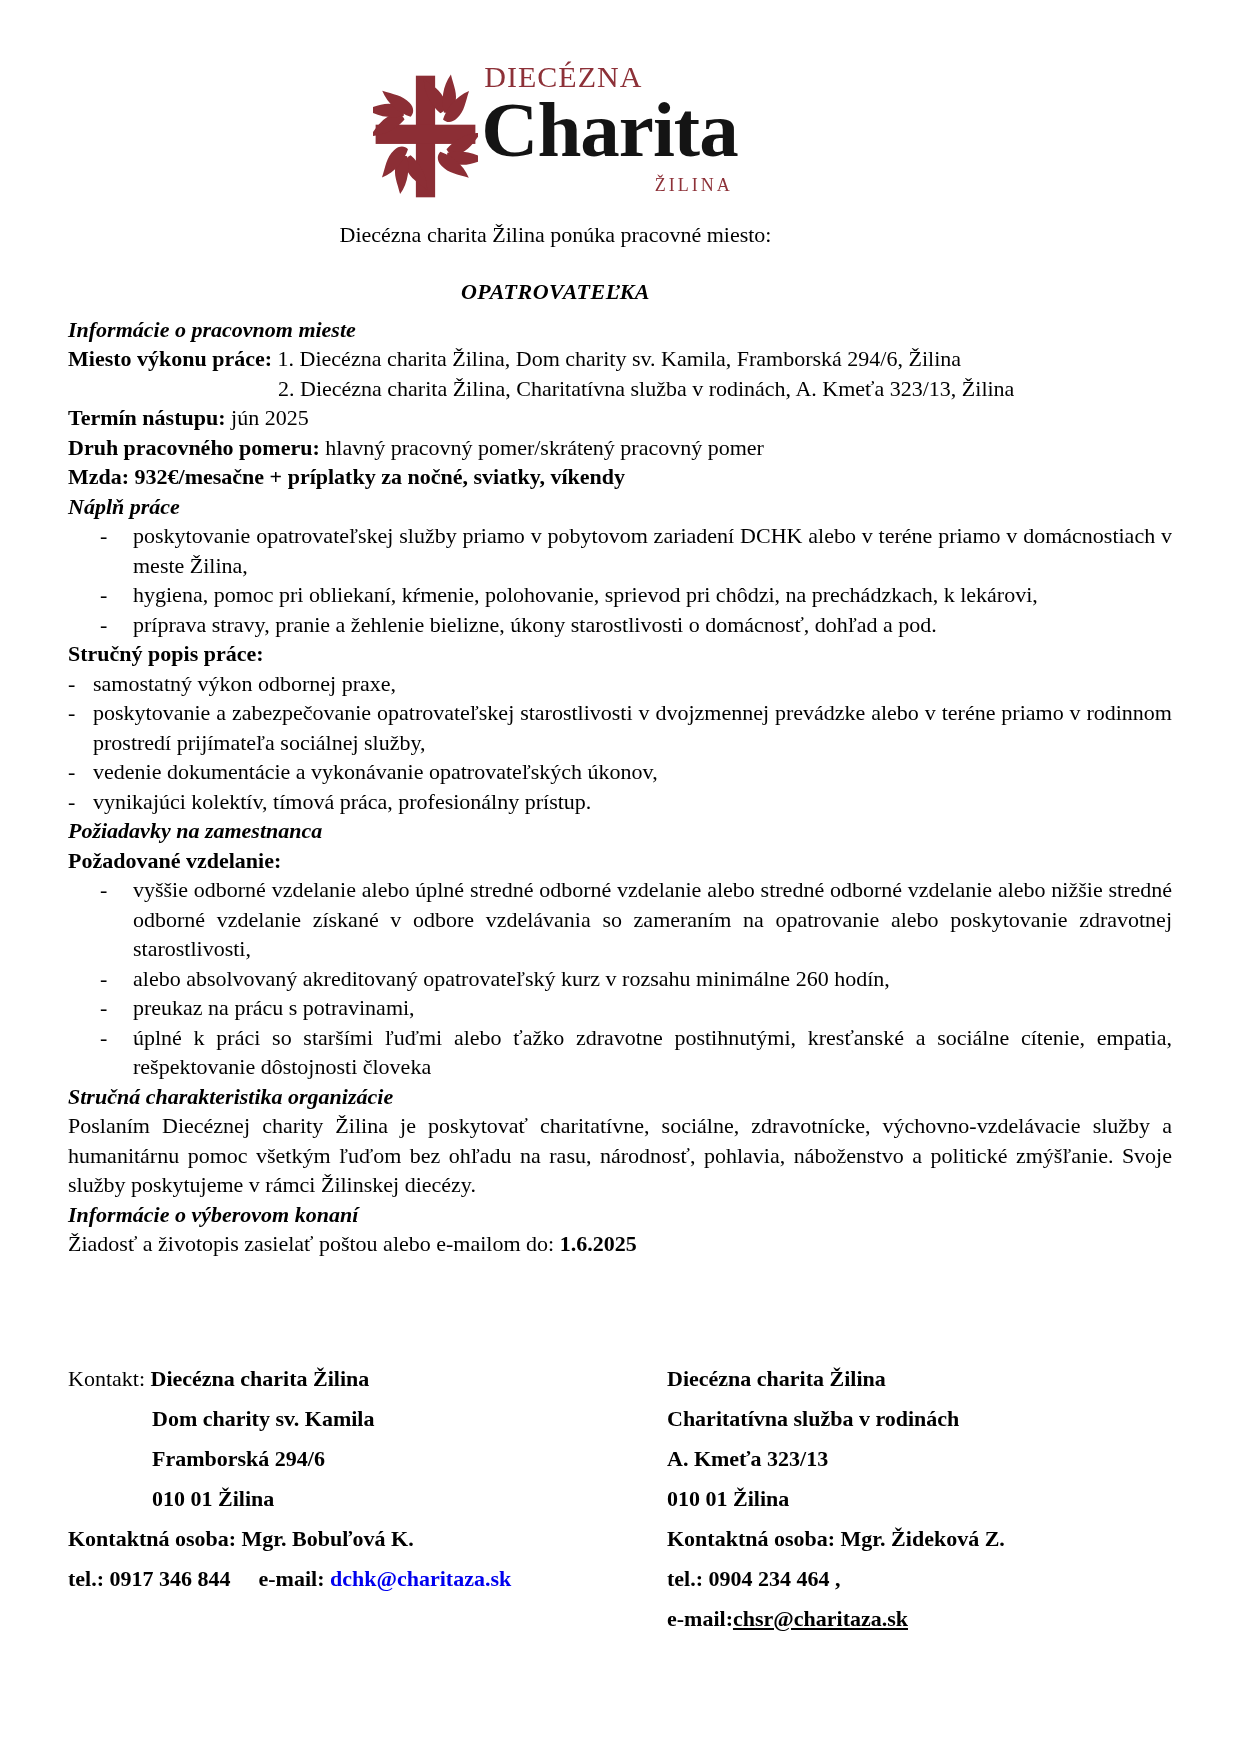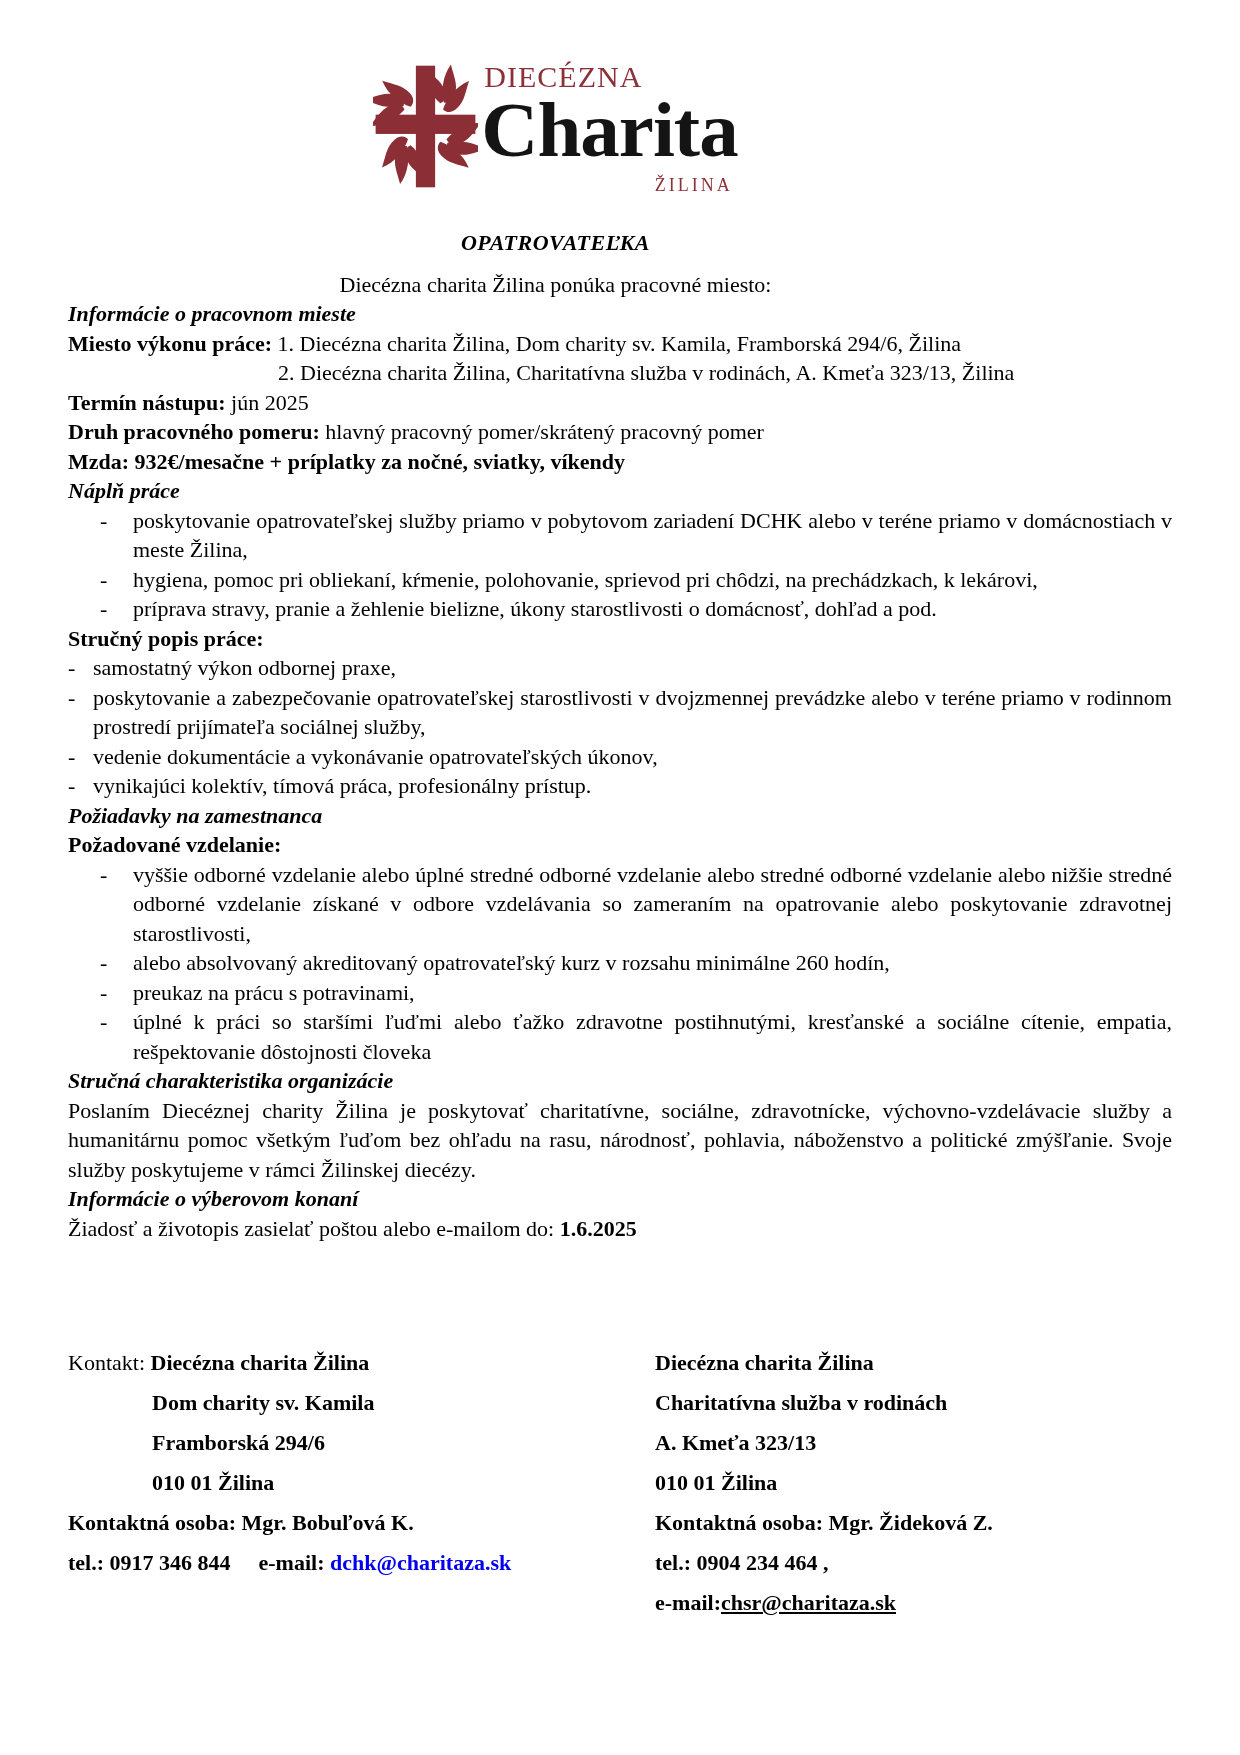--- a/index.html
+++ b/index.html
@@ -11,41 +11,41 @@
     background:#ffffff;
     font-family:"Liberation Serif", serif;
     font-size:22px;
     line-height:29.5px;
     color:#000000;
     overflow:hidden;
   }
   p { margin:0; }
   .centered { width:975px; text-align:center; }
   
-  .logo-row { display:inline-flex; align-items:center; text-align:left; gap:3px; }
+  .logo-row { display:inline-flex; align-items:flex-end; text-align:left; gap:3px; }
   .logo-cross svg { display:block; }
   .logo-textcol { display:flex; flex-direction:column; padding-top:10px; }
   .logo-diecezna { font-size:30px; line-height:30px; color:#8d3138; letter-spacing:1px; padding-left:3px; }
   .logo-charita  { font-size:79px; line-height:72px; font-weight:700; color:#141414; letter-spacing:-1px; margin-top:2px; }
   .logo-zilina   { font-size:18px; line-height:30px; color:#8d3138; letter-spacing:3px; text-align:right; padding-right:5px; margin-top:4px; }
   .intro { margin-top:12px; }
   .job-title { margin-top:28px; margin-bottom:8px; font-weight:700; font-style:italic; letter-spacing:0.5px; }
   .h-bi { font-weight:700; font-style:italic; }
   .h-b  { font-weight:700; }
   .lbl  { font-weight:700; }
   .place-2 { padding-left:210px; }
   
   .row { display:flex; }
   .list1 .row { padding-left:32px; }
   .list1 .dash { flex:0 0 33px; }
   .list2 .dash { flex:0 0 25px; }
   .txt { flex:1; }
   .just { text-align:justify; }
   
-  .contact { display:flex; margin-top:100px; line-height:40px; }
+  .contact { display:flex; margin-top:100px; line-height:40px;gap:12px; }
   .contact-left { width:587px; }
   .contact-right { flex:1; }
   .contact .b { font-weight:700; }
   .addr-ind { padding-left:84px; }
   .email-gap { margin-left:28px; }
   .link-blue { color:#0000ee; font-weight:700; cursor:pointer; }
   .link-dark { color:#000000; text-decoration:underline; font-weight:700; cursor:pointer; }
 </style>
 </head>
 <body>
@@ -75,22 +75,22 @@
         </svg>
       </div>
       <div class="logo-textcol">
         <div class="logo-diecezna">DIECÉZNA</div>
         <div class="logo-charita">Charita</div>
         <div class="logo-zilina">ŽILINA</div>
       </div>
     </div>
   </div>
 
+  <p class="centered intro">Diecézna charita Žilina ponúka pracovné miesto:</p>
   <p class="centered job-title">OPATROVATEĽKA</p>
-  <p class="centered intro">Diecézna charita Žilina ponúka pracovné miesto:</p>
 
   <p class="h-bi">Informácie o pracovnom mieste</p>
   <p><span class="lbl">Miesto výkonu práce:</span> <span>1. Diecézna charita Žilina, Dom charity sv. Kamila, Framborská 294/6, Žilina</span></p>
   <p class="place-2">2. Diecézna charita Žilina, Charitatívna služba v rodinách, A. Kmeťa 323/13, Žilina</p>
   <p><span class="lbl">Termín nástupu:</span> <span>jún 2025</span></p>
   <p><span class="lbl">Druh pracovného pomeru:</span> <span>hlavný pracovný pomer/skrátený pracovný pomer</span></p>
   <p class="lbl">Mzda: 932€/mesačne + príplatky za nočné, sviatky, víkendy</p>
 
   <p class="h-bi">Náplň práce</p>
   <div class="list1">

